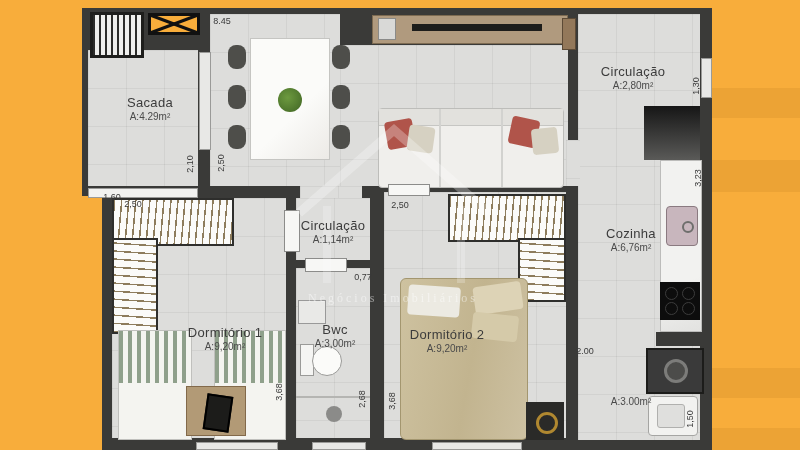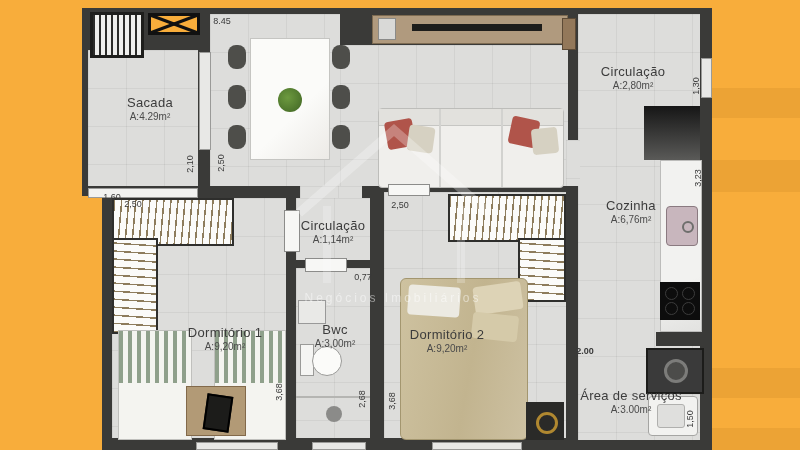--- a/index.html
+++ b/index.html
@@ -18,21 +18,21 @@
   .closet{position:absolute;background-color:#FBFBF9;border:2px solid #2E2E2C;z-index:2;}
   .closet.hang{background-image:repeating-linear-gradient(95deg,#8D7C5C 0 1.5px,transparent 1.5px 7px);}
   .closet.shelf{background-image:repeating-linear-gradient(4deg,#8D7C5C 0 1.5px,transparent 1.5px 8px);}
   .room-label{position:absolute;transform:translate(-50%,-50%);text-align:center;color:#3C3C3C;z-index:5;white-space:nowrap;line-height:1.15;}
   .room-name{font-size:13px;letter-spacing:.3px;}
   .room-area{font-size:10px;color:#4a4a4a;}
   .dim{position:absolute;transform:translate(-50%,-50%);font-size:9px;color:#3A3A3A;z-index:5;white-space:nowrap;}
   .dim.v{transform:translate(-50%,-50%) rotate(-90deg);}
   .wm{position:absolute;z-index:4;color:rgba(255,255,255,0.55);transform:translate(-50%,-50%);white-space:nowrap;pointer-events:none;}
   .wm-brand{font-size:40px;font-weight:300;letter-spacing:2px;}
-  .wm-sub{font-size:12px;letter-spacing:3px;color:rgba(255,255,255,0.48);}
+  .wm-sub{font-size:12px;letter-spacing:3px;color:rgba(255,255,255,0.48);font-family:Liberation Serif, serif;}
   .pillow{position:absolute;border-radius:4px;z-index:3;}
   .chair{position:absolute;width:18px;height:24px;background:#4E4E4A;border-radius:8px;z-index:2;}
 </style>
 </head>
 <body>
 
 <div id="stage">
 
   <div class="stripe" style="top:88px;height:30px;"></div>
   <div class="stripe" style="top:160px;height:32px;"></div>
@@ -153,54 +153,53 @@
     <div class="wm wm-sub" style="left:311px;top:290px;">Negócios Imobiliários</div>
 
     <div class="room-label" style="left:68px;top:101px;">
       <div class="room-name">Sacada</div>
       <div class="room-area">A:4.29m²</div>
     </div>
     <div class="room-label" style="left:551px;top:70px;">
       <div class="room-name">Circulação</div>
       <div class="room-area">A:2,80m²</div>
     </div>
-    <div class="room-label" style="left:549px;top:204px;">
+    <div class="room-label" style="left:549px;top:232px;">
       <div class="room-name">Cozinha</div>
       <div class="room-area">A:6,76m²</div>
     </div>
     <div class="room-label" style="left:251px;top:224px;">
       <div class="room-name">Circulação</div>
       <div class="room-area">A:1,14m²</div>
     </div>
     <div class="room-label" style="left:253px;top:328px;">
       <div class="room-name">Bwc</div>
       <div class="room-area">A:3,00m²</div>
     </div>
     <div class="room-label" style="left:127px;top:331px;margin-left:16px;">
       <div class="room-name">Dormitório 1</div>
       <div class="room-area">A:9,20m²</div>
     </div>
     <div class="room-label" style="left:365px;top:333px;">
       <div class="room-name">Dormitório 2</div>
       <div class="room-area">A:9,20m²</div>
     </div>
     <div class="room-label" style="left:549px;top:394px;">
-      <div class="room-name">Área de serviços</div>
       <div class="room-area">A:3.00m²</div>
     </div>
 
     <span class="dim" style="left:140px;top:13px;">8.45</span>
     <span class="dim" style="left:30px;top:165px;margin-top:24px;">1,60</span>
     <span class="dim v" style="left:108px;top:156px;">2,10</span>
     <span class="dim v" style="left:139px;top:155px;">2,50</span>
     <span class="dim" style="left:51px;top:196px;">2,50</span>
     <span class="dim" style="left:318px;top:197px;">2,50</span>
     <span class="dim v" style="left:614px;top:78px;">1,30</span>
     <span class="dim v" style="left:616px;top:170px;">3,23</span>
     <span class="dim" style="left:281px;top:269px;">0,77</span>
     <span class="dim v" style="left:280px;top:391px;">2,68</span>
     <span class="dim v" style="left:197px;top:384px;">3,68</span>
     <span class="dim v" style="left:310px;top:393px;">3,68</span>
-    <span class="dim" style="left:503px;top:343px;font-weight:bold;">2.00</span>
+    <span class="dim" style="left:503px;top:343px;">2.00</span>
     <span class="dim v" style="left:608px;top:411px;">1,50</span>
 
   </div>
 </div>
 
 </body></html>

